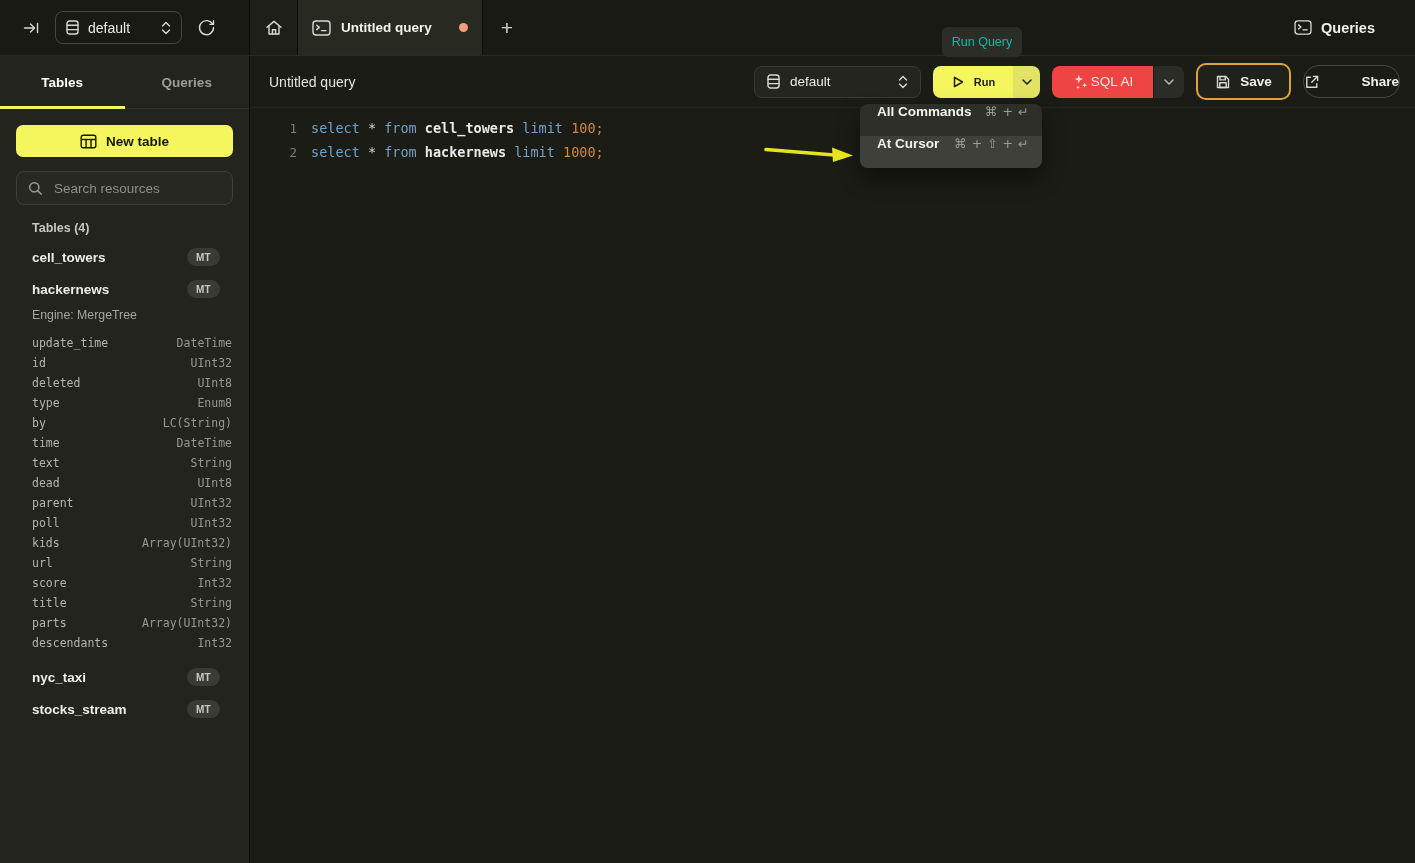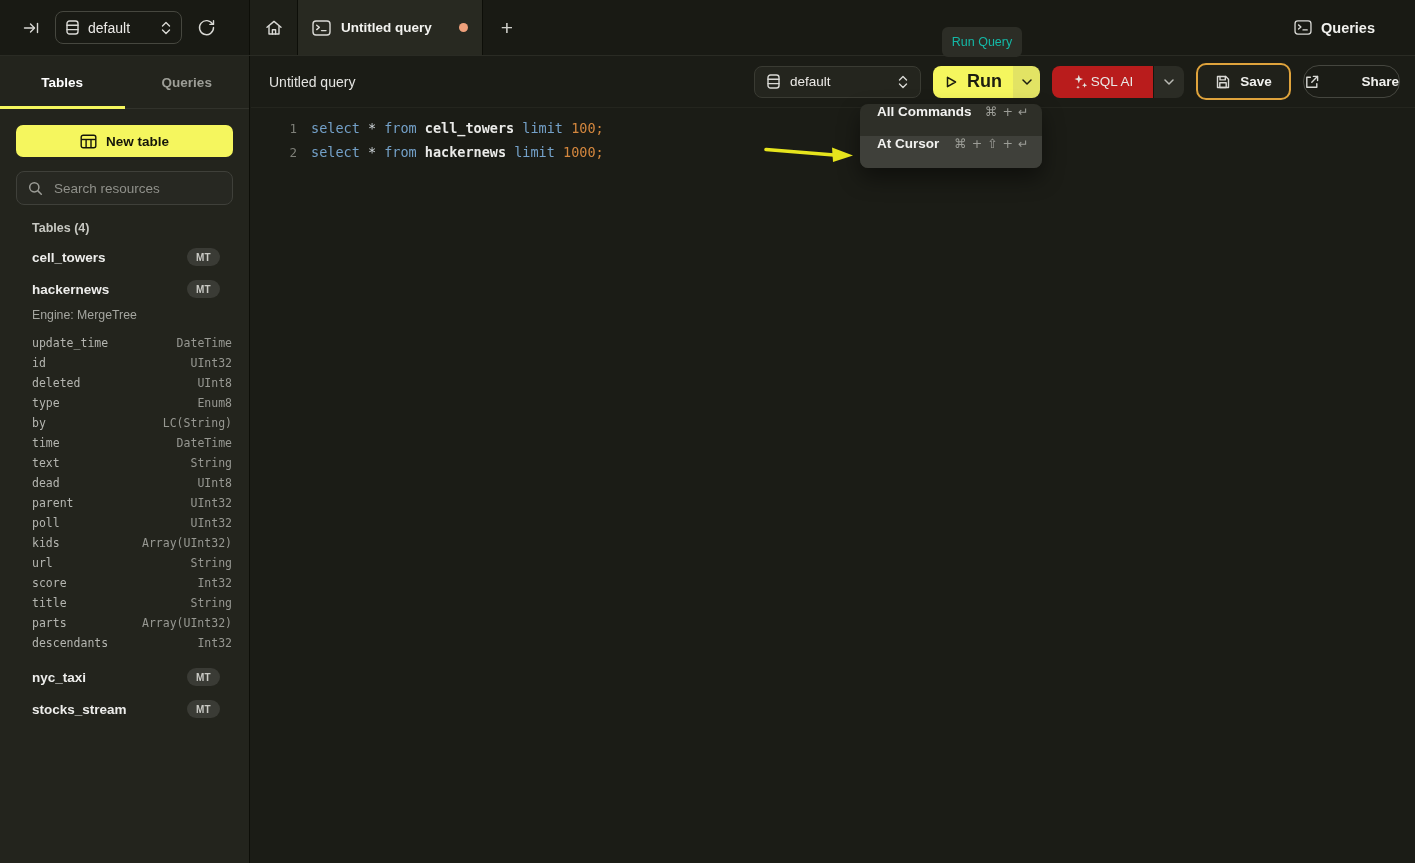--- a/index.html
+++ b/index.html
@@ -68,24 +68,24 @@
   .main-toolbar{height:52px;display:flex;align-items:center;padding:0 15px 0 18px;
                 border-bottom:1px solid #24251e;box-sizing:border-box;}
   .doc-title{font-size:14px;color:#e4e4e1;}
   .tb-controls{margin-left:auto;display:flex;align-items:center;gap:12px;}
   .db-select{width:167px;height:32px;background:#24251e;border:1px solid #3a3b33;border-radius:8px;
              display:flex;align-items:center;gap:10px;padding:0 12px;box-sizing:border-box;
              font-size:13.5px;color:#eceae7;cursor:pointer;}
   .db-select .updown{margin-left:auto}
   .run-btn{width:107px;height:32px;border-radius:8px;overflow:hidden;display:flex;cursor:pointer;}
   .run-main{flex:1;background:var(--accent);display:flex;align-items:center;justify-content:center;gap:9px;
-            color:#1c1d10;font-size:18px;font-weight:600;}
+            color:#1c1d10;font-size:11px;font-weight:600;}
   .run-chev{width:27px;background:#e2e364;display:grid;place-items:center;}
   .ai-btn{width:132px;height:32px;border-radius:8px;overflow:hidden;display:flex;cursor:pointer;}
-  .ai-main{flex:1;background:#b91c1c;display:flex;align-items:center;justify-content:center;gap:2px;
+  .ai-main{flex:1;background:#ef4444;display:flex;align-items:center;justify-content:center;gap:2px;
            font-size:13.5px;color:#e9e9e6;font-weight:500;}
   .ai-chev{width:30px;background:#2b2c25;display:grid;place-items:center;border-left:1px solid #16170f;}
   .save-btn{width:95px;height:37px;border:2px solid var(--save-border);background:#20211a;border-radius:10px;
             display:flex;align-items:center;justify-content:center;gap:9px;font-size:13.5px;font-weight:600;
             color:#f0f0ed;box-sizing:border-box;cursor:pointer;}
   .share-btn{width:97px;height:33px;border:1px solid #45463f;border-radius:16px;background:transparent;
              display:flex;align-items:center;justify-content:space-between;gap:16px;font-size:13.5px;font-weight:600;
              color:#f0f0ed;box-sizing:border-box;cursor:pointer;}
 
   

